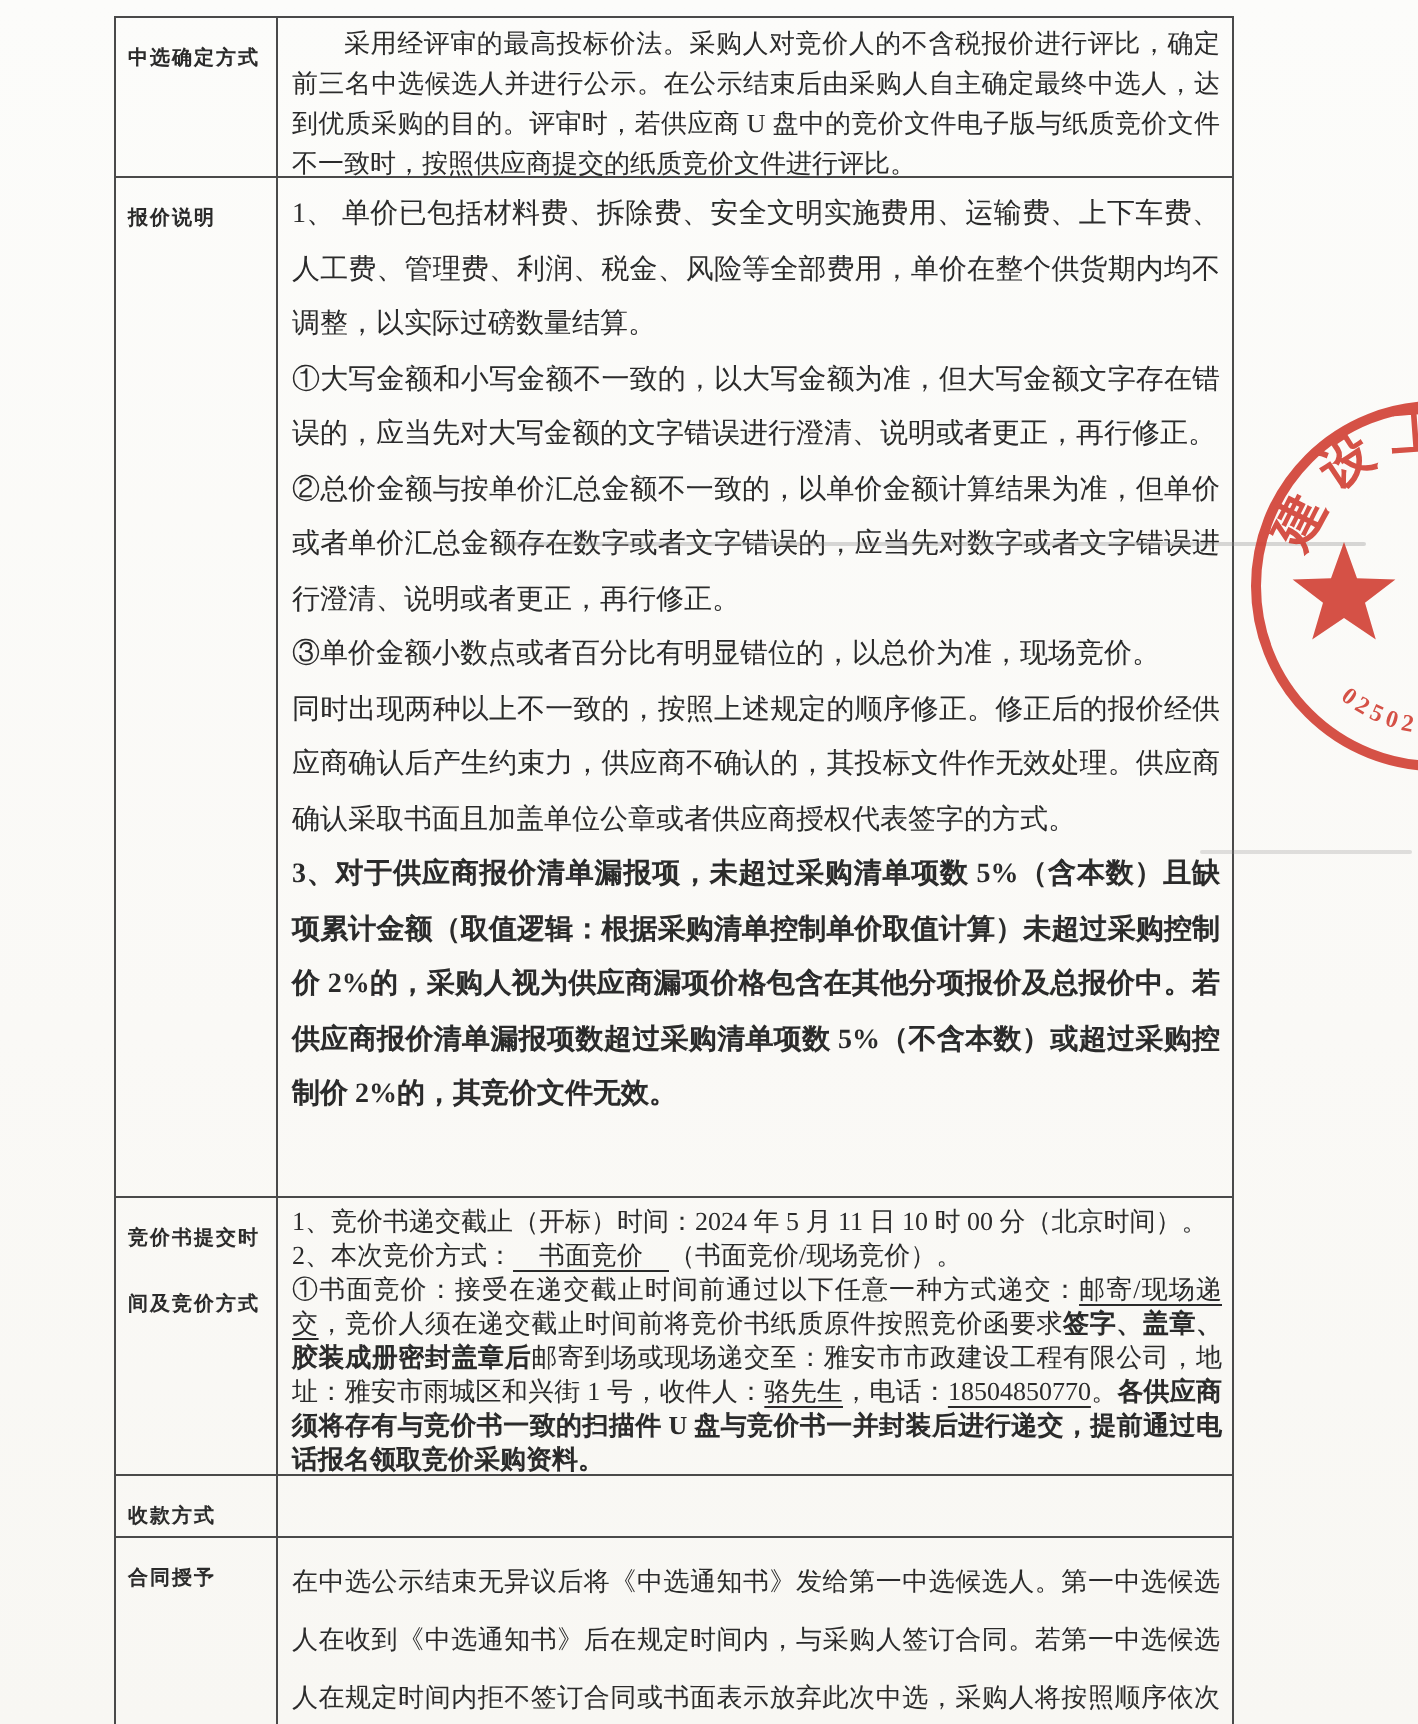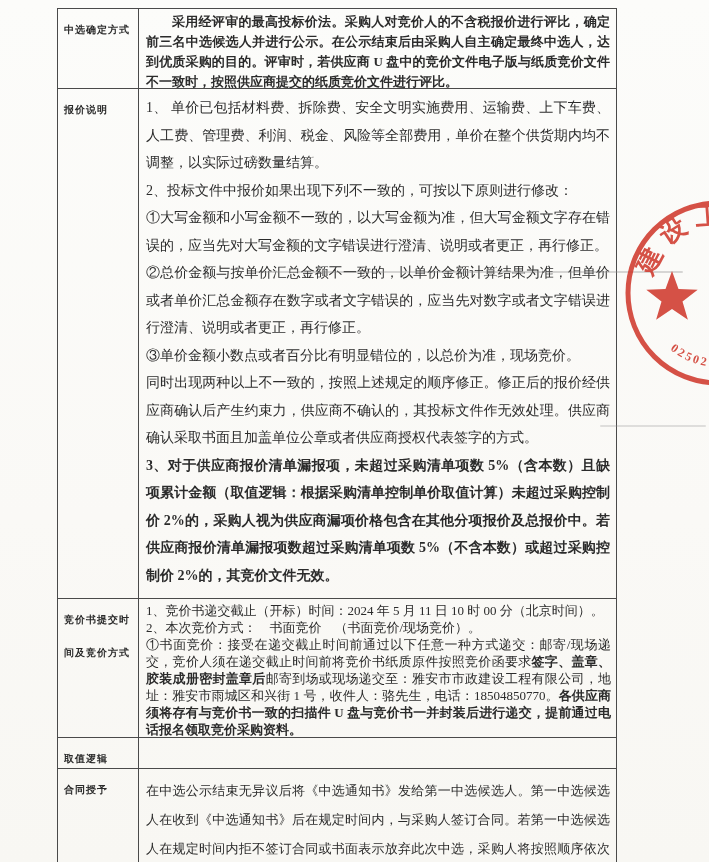--- a/index.html
+++ b/index.html
@@ -33,36 +33,36 @@
     font-weight:bold;font-size:10px;line-height:33px;
     padding:4px 4px 0 6px;
     word-break:break-all;letter-spacing:1px;
   }
   .content-cell{flex:1 1 auto;word-break:break-all;}
   .content-cell p{text-align:justify;}
 
   
   .row-0{height:80px;}
   .row-0 .content-cell{font-size:13px;line-height:20px;padding:3px 6px 0 7px;}
-  .row-0 .content-cell p.indent{text-indent:2em;font-weight:bold;}
+  .row-0 .content-cell p.indent{text-indent:2em;}
 
   .row-1{height:510px;}
   .row-1 .content-cell{font-size:14px;line-height:27.5px;padding:5px 6px 0 7px;}
 
   .row-2{height:139px;}
   .row-2 .content-cell{font-size:13px;line-height:17px;padding:3px 5px 0 7px;}
 
   .row-3{height:31px;}
   .row-3 .content-cell{font-size:10px;line-height:22px;padding:4px 6px 0 7px;margin-top:28px;}
 
   .row-4{height:130px;}
   .row-4 .content-cell{font-size:13px;line-height:29px;padding:7px 6px 0 7px;}
 
   .b{font-weight:bold;}
-  .u{text-underline-offset:3px;}
+  .u{text-decoration:underline;text-underline-offset:3px;}
 
   .seal-svg{position:absolute;left:618px;top:193px;width:200px;height:200px;opacity:.88;}
   .seal-svg text{font-family:"Liberation Serif","DejaVu Serif",serif;}
 
   .artifact{position:absolute;background:#8a8a8a;opacity:.32;border-radius:2px;}
   .artifact-1{left:255px;top:271px;width:428px;height:2px;}
   .artifact-2{left:600px;top:425px;width:106px;height:2px;opacity:.25;}
 </style>
 </head>
 <body>
@@ -73,38 +73,37 @@
       <div class="row row-0">
         <div class="cell label-cell">中选确定方式</div>
         <div class="cell content-cell">
           <p class="indent"><span>采用经评审的最高投标价法。采购人对竞价人的不含税报价进行评比，确定前三名中选候选人并进行公示。在公示结束后由采购人自主确定最终中选人，达到优质采购的目的。评审时，若供应商 U 盘中的竞价文件电子版与纸质竞价文件不一致时，按照供应商提交的纸质竞价文件进行评比。</span></p>
         </div>
       </div>
       <div class="row row-1">
         <div class="cell label-cell">报价说明</div>
         <div class="cell content-cell">
           <p><span>1、 单价已包括材料费、拆除费、安全文明实施费用、运输费、上下车费、人工费、管理费、利润、税金、风险等全部费用，单价在整个供货期内均不调整，以实际过磅数量结算。</span></p>
-          <p><span>2、投标文件中报价如果出现下列不一致的，可按以下原则进行修改：</span></p>
           <p><span>①大写金额和小写金额不一致的，以大写金额为准，但大写金额文字存在错误的，应当先对大写金额的文字错误进行澄清、说明或者更正，再行修正。</span></p>
           <p><span>②总价金额与按单价汇总金额不一致的，以单价金额计算结果为准，但单价或者单价汇总金额存在数字或者文字错误的，应当先对数字或者文字错误进行澄清、说明或者更正，再行修正。</span></p>
           <p><span>③单价金额小数点或者百分比有明显错位的，以总价为准，现场竞价。</span></p>
           <p><span>同时出现两种以上不一致的，按照上述规定的顺序修正。修正后的报价经供应商确认后产生约束力，供应商不确认的，其投标文件作无效处理。供应商确认采取书面且加盖单位公章或者供应商授权代表签字的方式。</span></p>
           <p><span class="b">3、对于供应商报价清单漏报项，未超过采购清单项数 5%（含本数）且缺项累计金额（取值逻辑：根据采购清单控制单价取值计算）未超过采购控制价 2%的，采购人视为供应商漏项价格包含在其他分项报价及总报价中。若供应商报价清单漏报项数超过采购清单项数 5%（不含本数）或超过采购控制价 2%的，其竞价文件无效。</span></p>
         </div>
       </div>
       <div class="row row-2">
         <div class="cell label-cell">竞价书提交时间及竞价方式</div>
         <div class="cell content-cell">
           <p><span>1、竞价书递交截止（开标）时间：2024 年 5 月 11 日 10 时 00 分（北京时间）。</span></p>
           <p><span>2、本次竞价方式：</span><span class="u">　书面竞价　</span><span>（书面竞价/现场竞价）。</span></p>
           <p><span>①书面竞价：接受在递交截止时间前通过以下任意一种方式递交：</span><span class="u">邮寄/现场递交</span><span>，竞价人须在递交截止时间前将竞价书纸质原件按照竞价函要求</span><span class="b">签字、盖章、胶装成册密封盖章后</span><span>邮寄到场或现场递交至：雅安市市政建设工程有限公司，地址：雅安市雨城区和兴街 1 号，收件人：</span><span class="u">骆先生</span><span>，电话：</span><span class="u">18504850770</span><span>。</span><span class="b">各供应商须将存有与竞价书一致的扫描件 U 盘与竞价书一并封装后进行递交，提前通过电话报名领取竞价采购资料。</span></p>
         </div>
       </div>
       <div class="row row-3">
-        <div class="cell label-cell">取值逻辑</div>
+        <div class="cell label-cell">收款方式</div>
         <div class="cell content-cell">
           <p><span>签订合同预付叁万元，围挡全部处置完一次结算，多退少补。</span></p>
         </div>
       </div>
       <div class="row row-4">
         <div class="cell label-cell">合同授予</div>
         <div class="cell content-cell">
           <p><span>在中选公示结束无异议后将《中选通知书》发给第一中选候选人。第一中选候选人在收到《中选通知书》后在规定时间内，与采购人签订合同。若第一中选候选人在规定时间内拒不签订合同或书面表示放弃此次中选，采购人将按照顺序依次函询第二、第</span></p>
         </div>
       </div>

